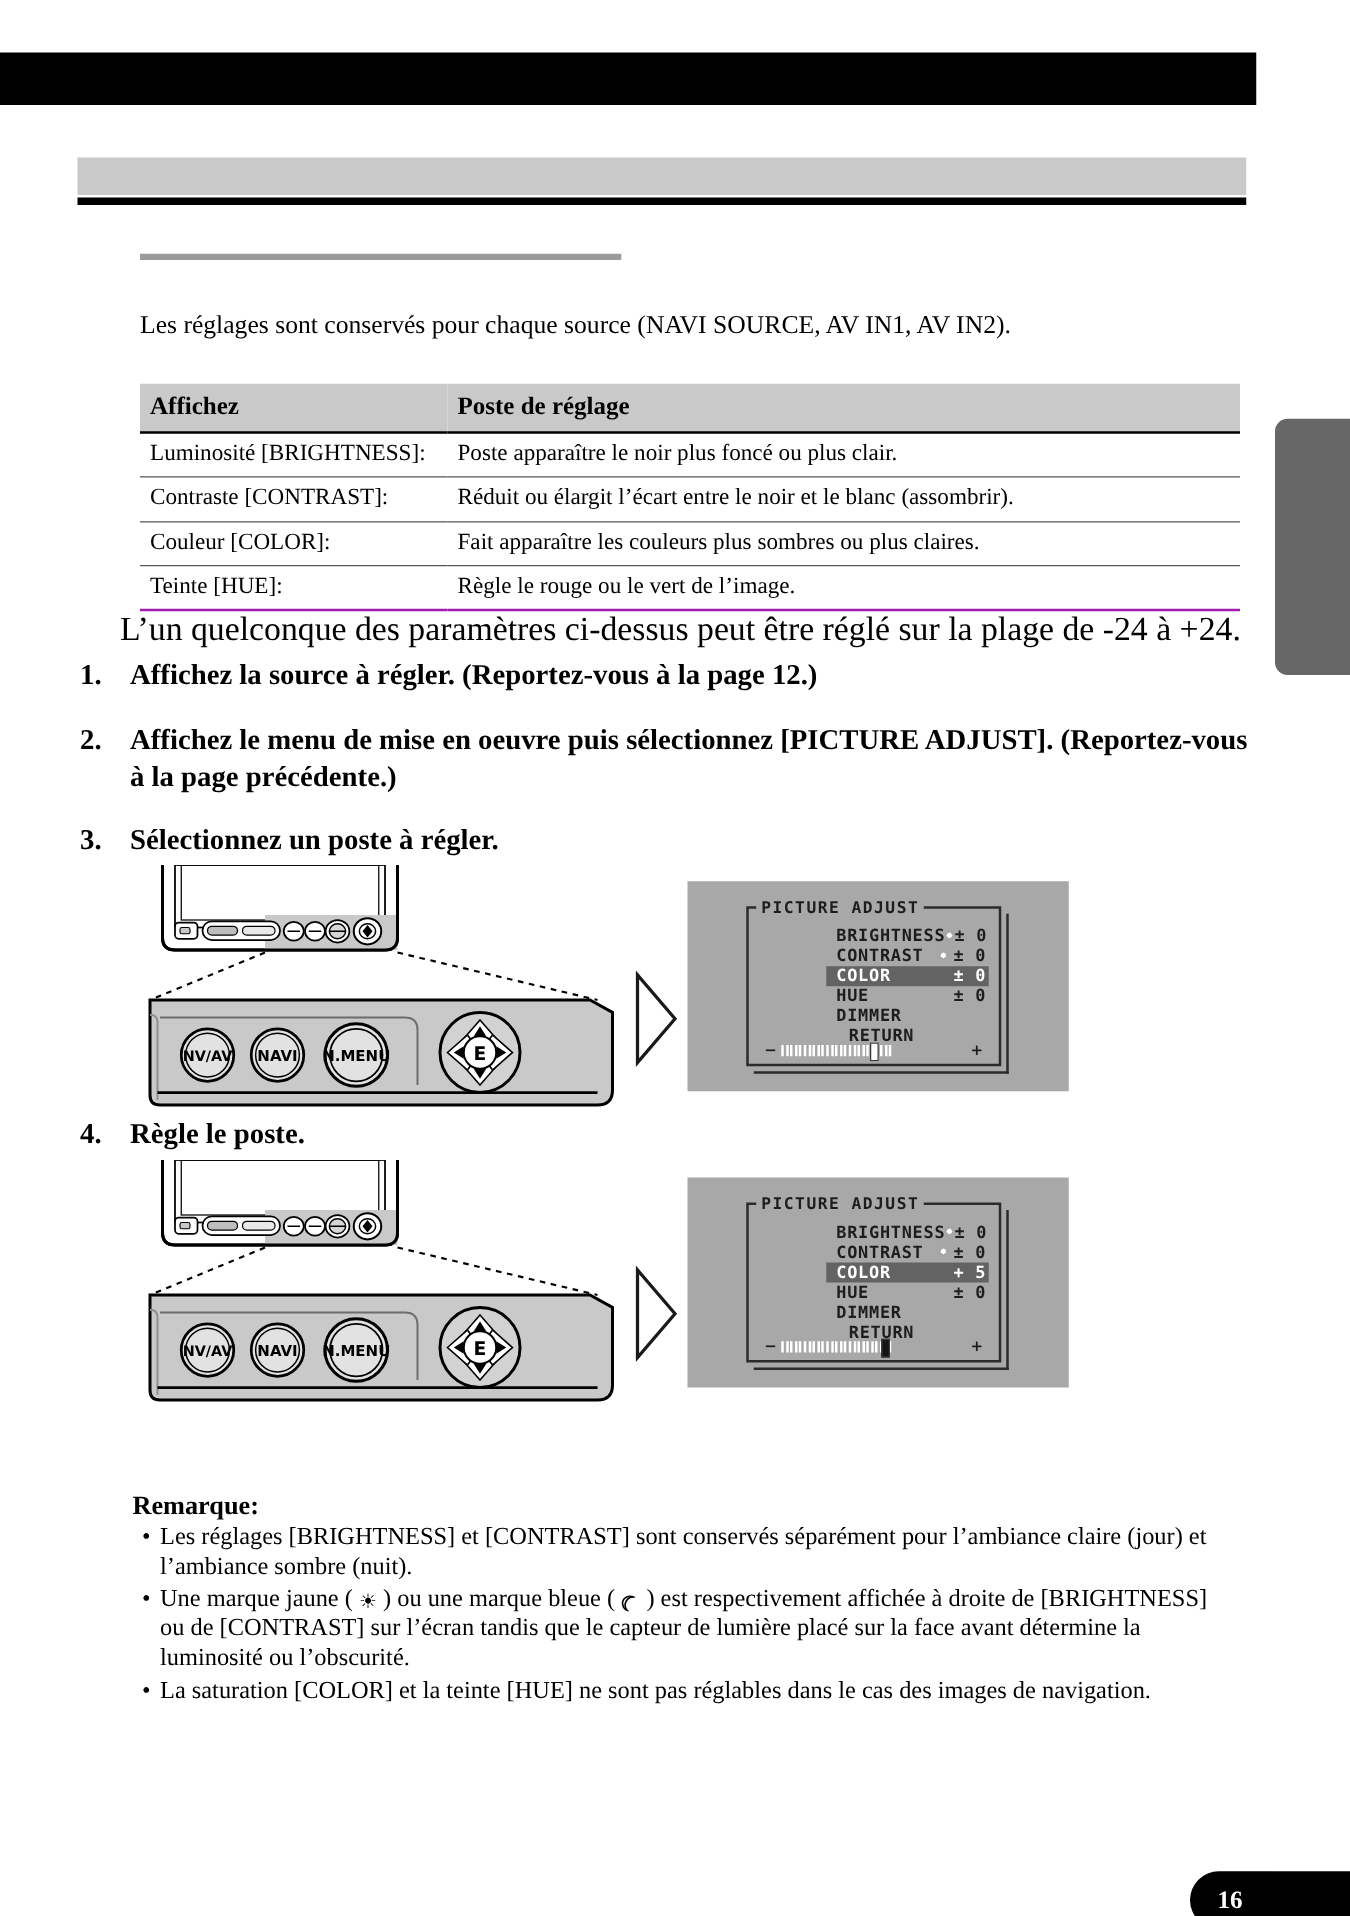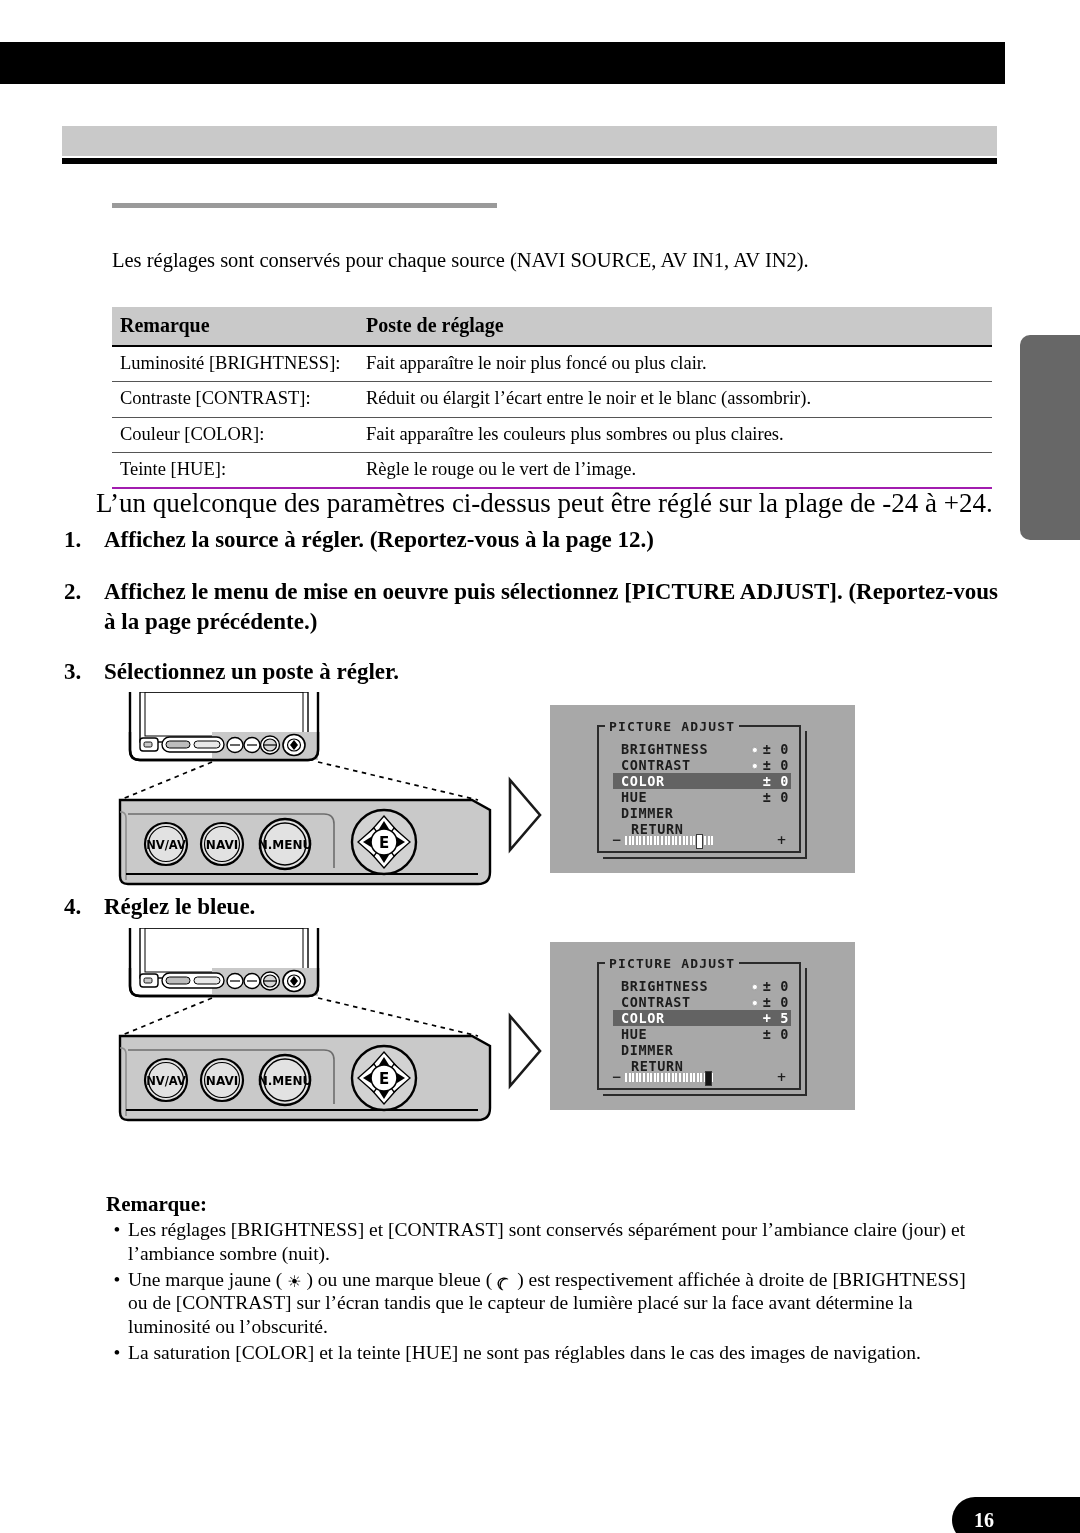--- a/index.html
+++ b/index.html
@@ -88,21 +88,21 @@
     border-right:2px solid #2b2b2b;border-bottom:2px solid #2b2b2b;box-sizing:border-box;
   }
   .osd-title{
     position:absolute;left:8px;top:0px;background:#a8a8a8;padding:0 4px;
     font-family:"DejaVu Sans Mono", monospace;font-size:13px;font-weight:bold;
     color:#1d1d1d;letter-spacing:1.2px;white-space:nowrap;
   }
   .osd-rows{position:absolute;left:16px;top:22px;width:178px;
     font-family:"DejaVu Sans Mono", monospace;font-size:13.5px;font-weight:bold;
     color:#1d1d1d;letter-spacing:0.6px;}
-  .osd-row{display:flex;align-items:center;height:16px;padding:0 2px 0 8px;}
+  .osd-row{display:flex;height:16px;padding:0 2px 0 8px;margin-left:48px;}
   .osd-row .lbl{flex:1;white-space:nowrap;}
   .osd-row .ico{width:12px;text-align:center;font-size:11px;color:#fff;
     text-shadow:0 0 1px #444;}
   .osd-row .val{width:28px;text-align:right;white-space:nowrap;}
   .osd-row.selected{background:#636363;color:#ffffff;}
   .osd-row.indent{padding-left:18px;}
 
   .osd-slider{
     position:absolute;left:14px;bottom:12px;width:176px;height:14px;
     display:flex;align-items:center;gap:3px;
@@ -151,28 +151,28 @@
 
   <div class="section">
     <div class="section-rule"></div>
   </div>
 
   <div class="intro">Les réglages sont conservés pour chaque source (NAVI SOURCE, AV IN1, AV IN2).</div>
 
   <table class="opt">
     <thead>
       <tr>
-        <th class="col1">Remarque</th>
+        <th class="col1">Affichez</th>
         <th>Poste de réglage</th>
       </tr>
     </thead>
     <tbody>
       <tr>
         <td>Luminosité [BRIGHTNESS]:</td>
-        <td>Fait apparaître le noir plus foncé ou plus clair.</td>
+        <td>Poste apparaître le noir plus foncé ou plus clair.</td>
       </tr>
       <tr>
         <td>Contraste [CONTRAST]:</td>
         <td>Réduit ou élargit l’écart entre le noir et le blanc (assombrir).</td>
       </tr>
       <tr>
         <td>Couleur [COLOR]:</td>
         <td>Fait apparaître les couleurs plus sombres ou plus claires.</td>
       </tr>
       <tr>
@@ -191,21 +191,21 @@
   <div class="step" id="step2">
     <span class="num">2.</span>
     <span class="txt">Affichez le menu de mise en oeuvre puis sélectionnez [PICTURE ADJUST]. (Reportez-vous à la page précédente.)</span>
   </div>
   <div class="step" id="step3">
     <span class="num">3.</span>
     <span class="txt">Sélectionnez un poste à régler.</span>
   </div>
   <div class="step" id="step4">
     <span class="num">4.</span>
-    <span class="txt">Réglez le bleue.</span>
+    <span class="txt">Règle le poste.</span>
   </div>
 
   <div class="illus" id="illus1">
     <svg viewBox="0 0 430 205" width="430" height="205">
       <g fill="none" stroke="#000" stroke-width="2.4">
         <path d="M18 0 L18 58 Q18 68 28 68 L196 68 Q206 68 206 58 L206 0"></path>
       </g>
       <rect x="28" y="0" width="168" height="50" fill="none" stroke="#000" stroke-width="1.4"></rect>
       <rect x="33" y="0" width="158" height="44" fill="none" stroke="#000" stroke-width="1"></rect>
       <path d="M100 40 L100 68 L206 68 L206 40 Z" fill="#c9c9c9" stroke="none"></path>

